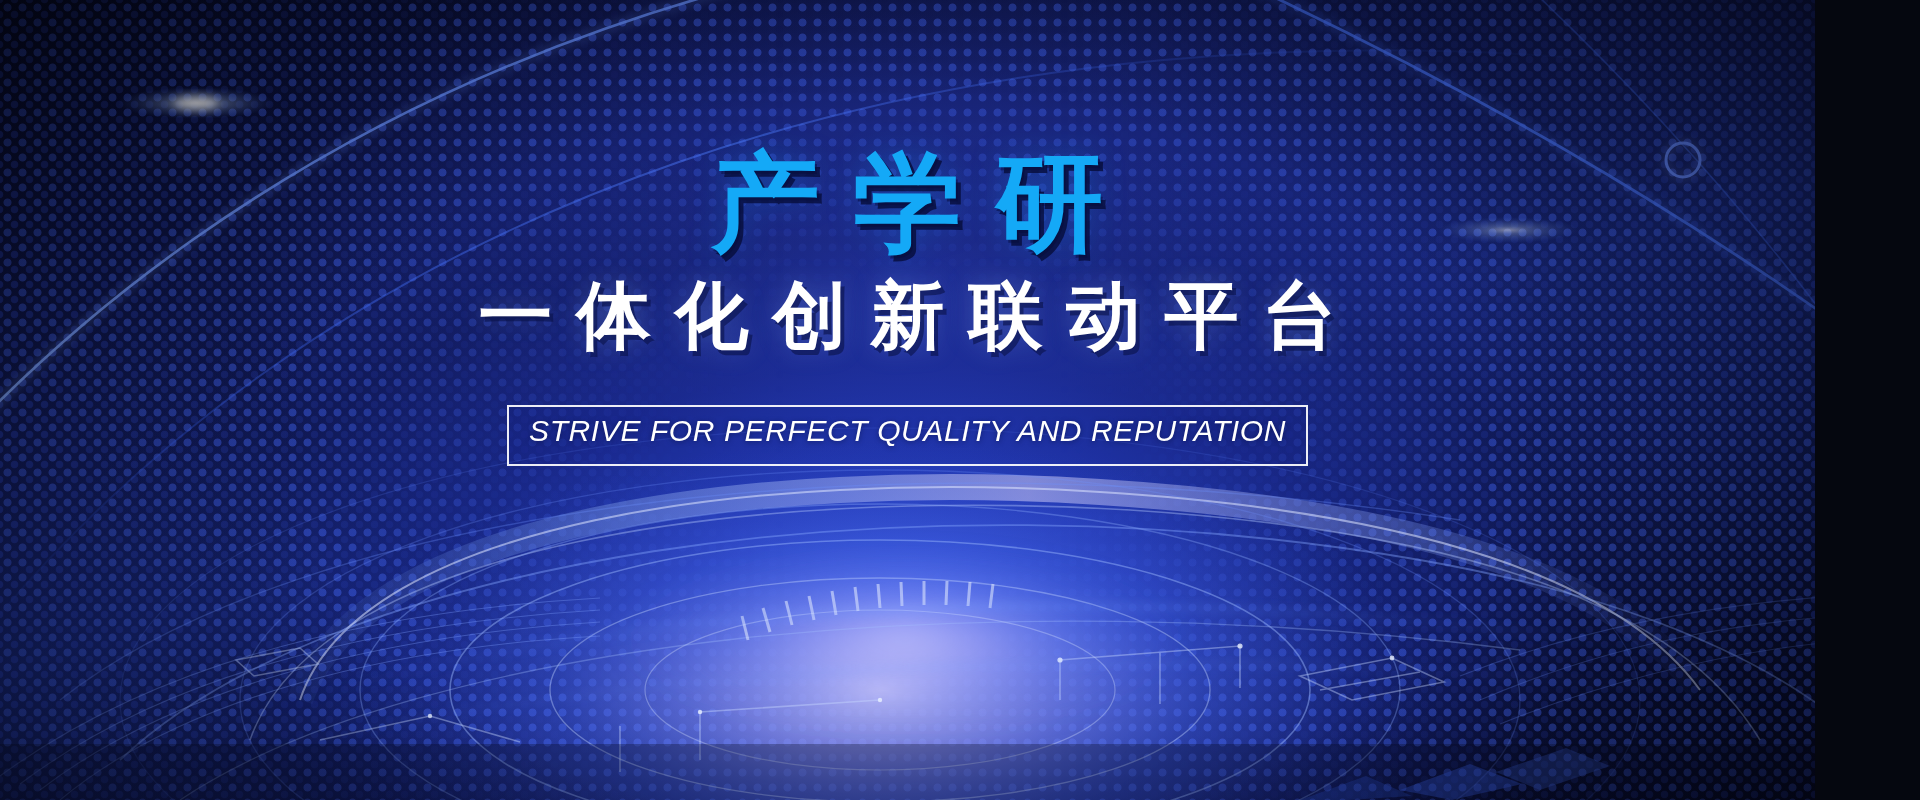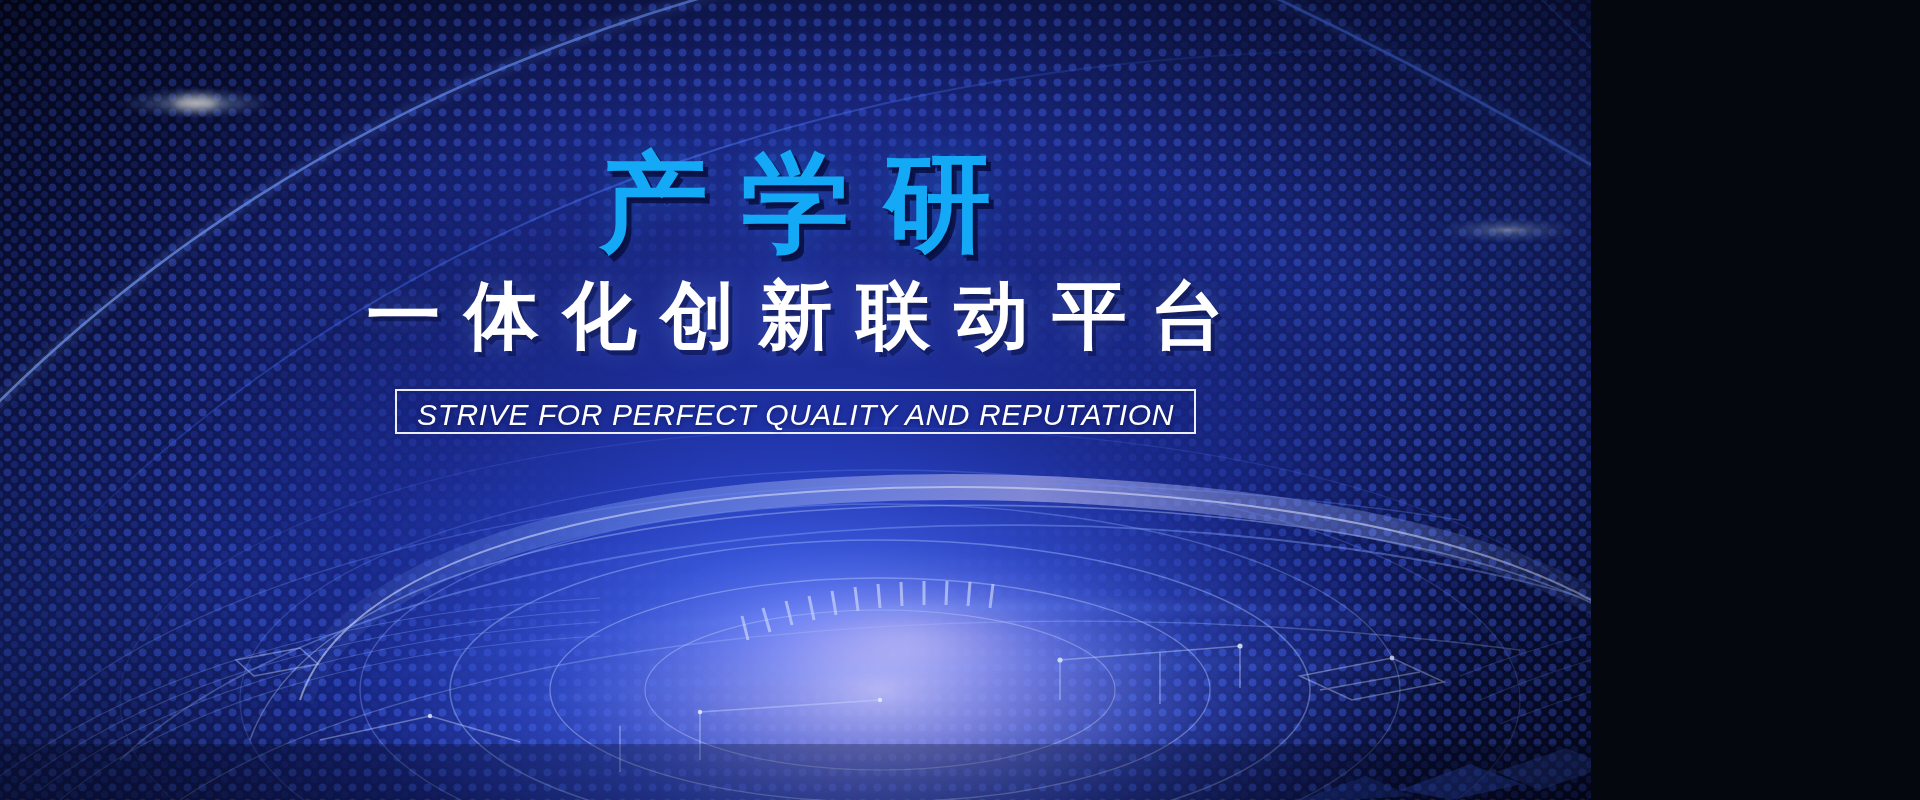--- a/index.html
+++ b/index.html
@@ -4,21 +4,21 @@
 <title>Banner</title>
 <style>
   html,body{margin:0;padding:0;background:#05070f;}
   body{
     font-family:"Liberation Sans","DejaVu Sans",sans-serif;
     -webkit-font-smoothing:antialiased;
   }
 
   #banner{
     position:relative;
-    width:1591px;
+    width:1815px;
     height:800px;
     overflow:hidden;
     background:#4c1d95;
   }
 
   
   .layer{position:absolute;inset:0;pointer-events:none;}
 
   
   .bg-base{
@@ -100,23 +100,23 @@
     color:#ffffff;
     letter-spacing:24px;
     text-indent:24px;
     white-space:nowrap;
     text-shadow:
        4px 5px 0 rgba(10,18,74,.62),
        0 0 26px rgba(150,190,255,.28);
   }
 
   .tagline-box{
-    margin-top:34px;
+    margin-top:50px;
     border:2px solid rgba(255,255,255,.92);
-    padding:7px 20px 0 20px;
+    padding:7px 20px 16px 20px;
     background:rgba(20,34,140,.10);
   }
   .tagline-text{
     font-size:30px;
     font-style:italic;
     font-weight:normal;
     color:#ffffff;
     letter-spacing:.6px;
     white-space:nowrap;
     text-shadow:0 1px 5px rgba(8,14,60,.55);

